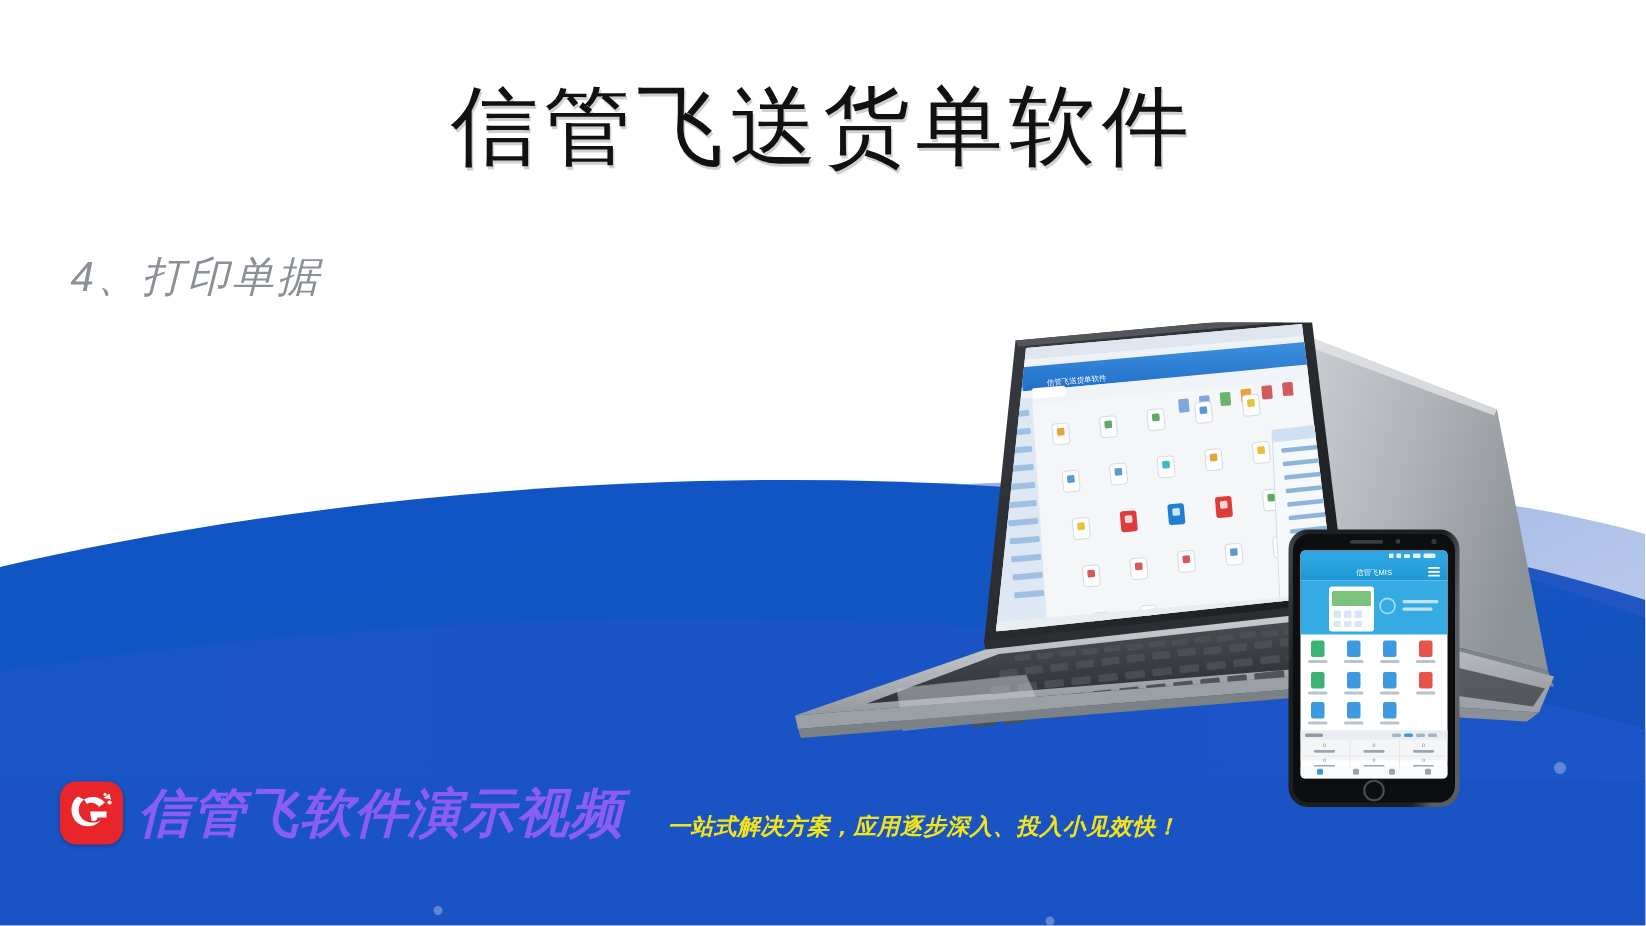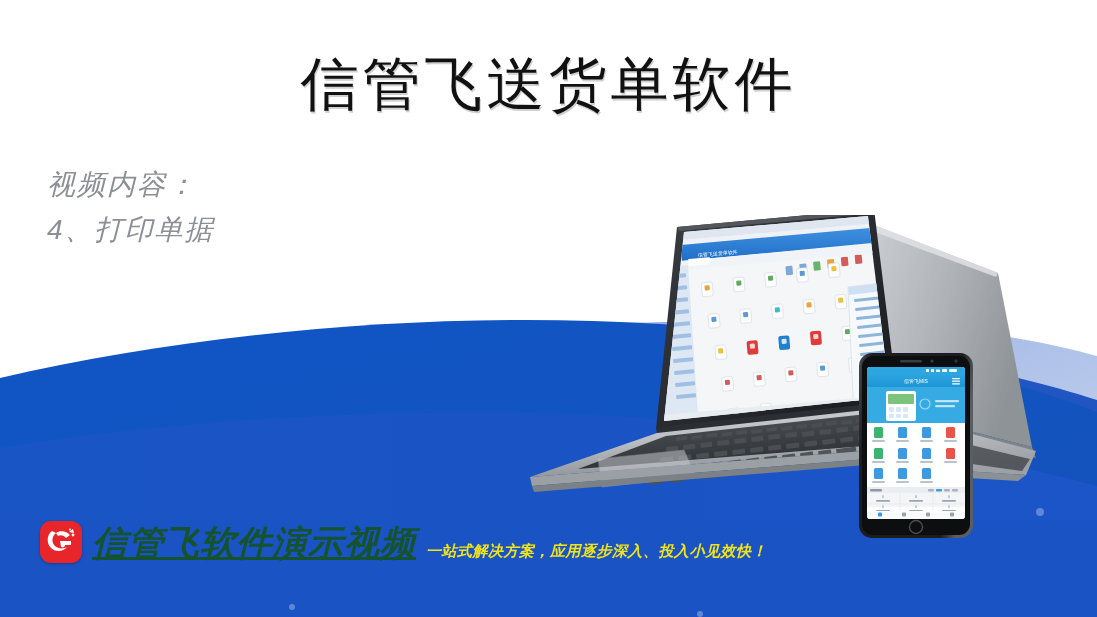--- a/index.html
+++ b/index.html
@@ -31,25 +31,25 @@
     color:#8b8f96;letter-spacing:2px;white-space:nowrap;
   }
   .bullets div{text-shadow:1px 1px 0 rgba(255,255,255,.6);}
   .logo-box{
     position:absolute;left:40px;top:521px;width:42px;height:42px;
     border-radius:11px;background:#e8252a;
     box-shadow:0 1px 3px rgba(0,0,0,.25);
   }
   .brand{
     position:absolute;left:92px;top:522px;
-    font-size:35px;font-weight:bold;font-style:italic;color:#14532d;
-    letter-spacing:1px;white-space:nowrap;line-height:42px;text-decoration:underline;
+    font-size:35px;font-weight:bold;font-style:italic;color:#8b5cf6;
+    letter-spacing:1px;white-space:nowrap;line-height:42px;
   }
   .tagline{
-    position:absolute;left:426px;top:542px;
+    position:absolute;left:445px;top:542px;
     font-size:15px;font-weight:bold;font-style:italic;color:#f2e41a;
     letter-spacing:.5px;white-space:nowrap;
   }
   .dot{position:absolute;border-radius:50%;background:rgba(255,255,255,.30);}
 
   
   .devices{position:absolute;left:470px;top:215px;width:627px;height:330px;}
 </style>
 </head>
 <body>
@@ -465,21 +465,20 @@
           <rect x="456" y="297.5" width="4" height="4" rx="1"></rect>
           <rect x="480" y="297.5" width="4" height="4" rx="1"></rect>
         </g>
       </g>
     </g>
   </svg>
 
   <div class="title">信管飞送货单软件</div>
 
   <div class="bullets">
-    <div>视频内容：</div>
     <div>4、打印单据</div>
   </div>
 
   <div class="logo-box">
     <svg viewBox="0 0 42 42" width="42" height="42" aria-hidden="true">
       <path d="M12 10 C7 13, 6 22, 11 27 C15 31, 23 31, 27 26 C24 28, 18 28, 15 25 C11 21, 12 15, 16 12 Z" fill="#ffffff"></path>
       <path d="M16 12 C20 9, 27 10, 30 14 L26 17 C24 14, 20 13.5, 18 15 Z" fill="#ffffff"></path>
       <path d="M20 20 L31 20 L31 24 L25 24 C25 26, 23 27, 21 26 Z" fill="#ffffff"></path>
       <path d="M29 11 L33 8 L34 12 Z" fill="#ffffff"></path>
       <circle cx="33" cy="14" r="1.4" fill="#ffffff"></circle>

